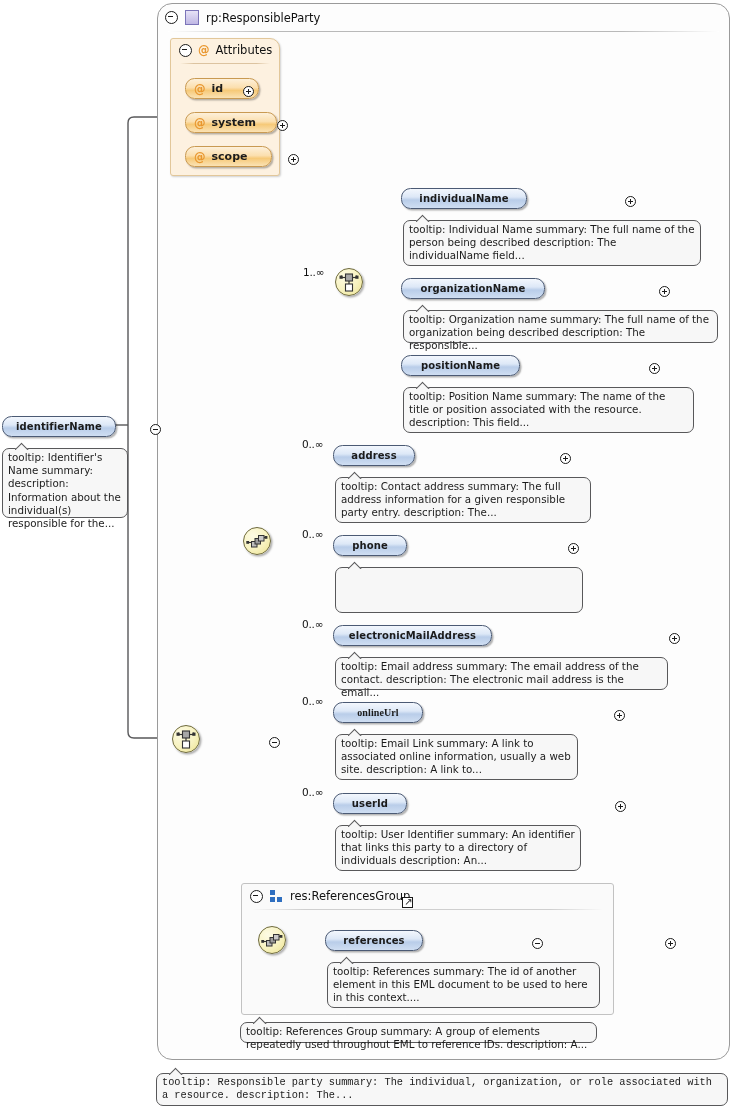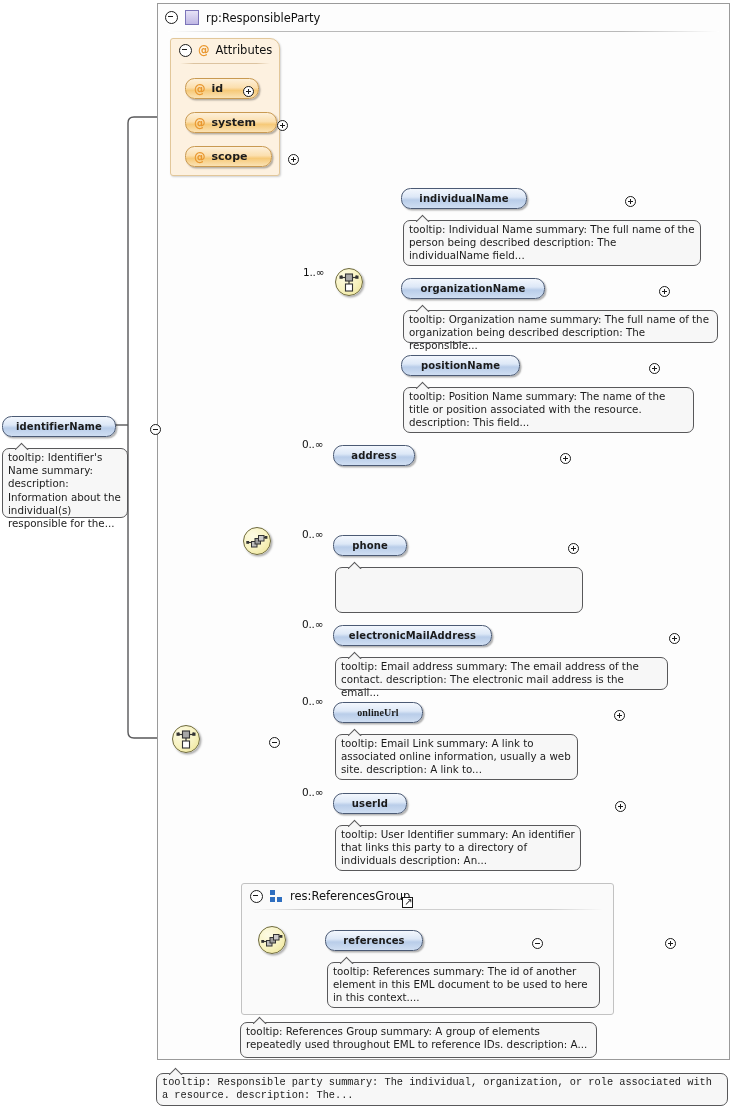--- a/index.html
+++ b/index.html
@@ -204,21 +204,21 @@
     <path d="M392 203 Q392 197 398 197 H401"></path>
     <path d="M392 287 H401"></path>
     <path d="M392 359 Q392 365 398 365 H401"></path>
 
     <path d="M258 939 H258"></path>
     <path d="M283 939 H290"></path>
     <path d="M303 939 H325"></path>
   </svg>
 
   
-  <div class="abs ctype-frame" style="left:157px; top:3px; width:573px; height:1057px;">
+  <div class="abs ctype-frame" style="left:157px; top:3px; width:573px; height:1057px;border-radius:15px;">
     <div class="ctype-head">
       <span class="toggle"></span>
       <span class="sq-icon"></span>
       <span>rp:ResponsibleParty</span>
     </div>
     <div class="ctype-rule"></div>
   </div>
 
   
   <div class="abs attr-frame" style="left:170px; top:38px; width:110px; height:138px;">
@@ -342,20 +342,24 @@
     <span class="beak"></span>
     <span>tooltip: Position Name summary: The name of the title or position associated with the resource. description: This field...</span>
   </div>
 
   
   <span class="occ" style="left:302px; top:438px;">0..∞</span>
   <div class="pill" style="left:333px; top:445px; width:62px;">
     <span>address</span>
   </div>
   <span class="toggle plus abs" style="left:399px; top:449px;"></span>
+  <div class="tip" style="left:335px; top:477px; width:256px; height:46px;">
+    <span class="beak"></span>
+    <span>tooltip: Contact address summary: The full address information for a given responsible party entry. description: The...</span>
+  </div>
 
   
   <span class="occ" style="left:302px; top:528px;">0..∞</span>
   <div class="pill" style="left:333px; top:535px; width:54px;">
     <span>phone</span>
   </div>
   <span class="toggle plus abs" style="left:391px; top:539px;"></span>
   <div class="tip" style="left:335px; top:567px; width:248px; height:46px;">
     <span class="beak"></span>
   </div>
@@ -431,21 +435,21 @@
   <div class="pill" style="left:325px; top:930px; width:78px;">
     <span>references</span>
   </div>
   <span class="toggle plus abs" style="left:407px; top:934px;"></span>
   <div class="tip" style="left:327px; top:962px; width:273px; height:46px;">
     <span class="beak"></span>
     <span>tooltip: References summary: The id of another element in this EML document to be used to here in this context....</span>
   </div>
 
   
-  <div class="tip" style="left:240px; top:1022px; width:357px; height:36px;">
+  <div class="tip" style="left:240px; top:1022px; width:357px; height:21px;">
     <span class="beak"></span>
     <span>tooltip: References Group summary: A group of elements repeatedly used throughout EML to reference IDs. description: A...</span>
   </div>
 
   
   <div class="tip" style="left:156px; top:1073px; width:572px; height:33px;font-family:Liberation Mono, monospace;">
     <span class="beak"></span>
     <span>tooltip: Responsible party summary: The individual, organization, or role associated with a resource. description: The...</span>
   </div>
 

